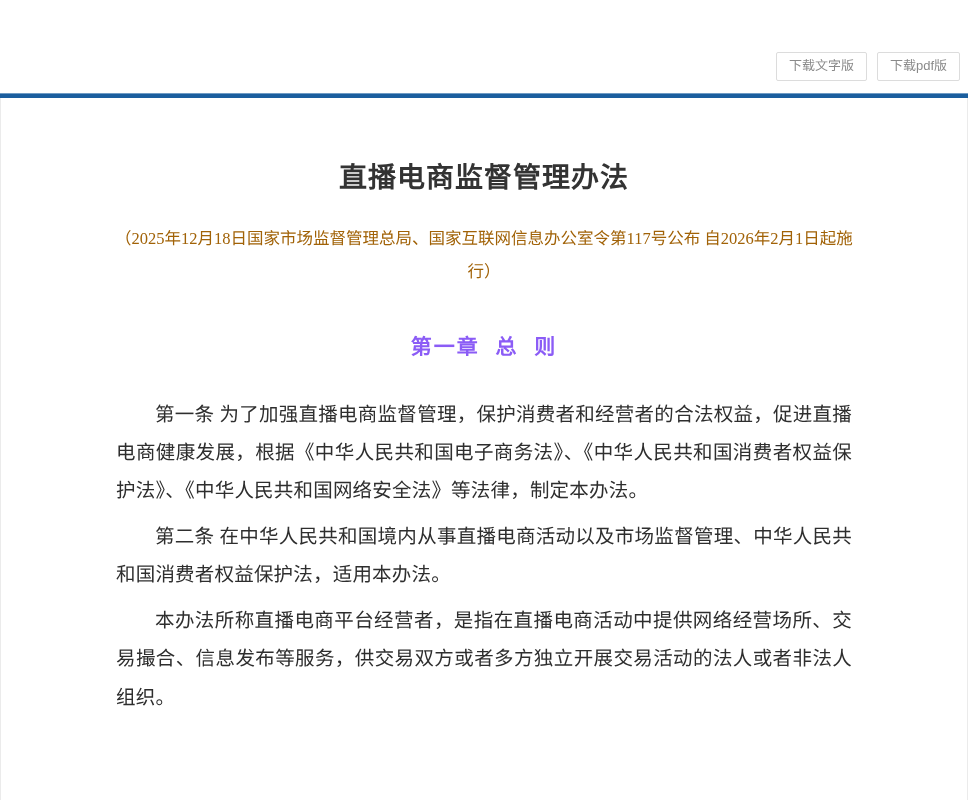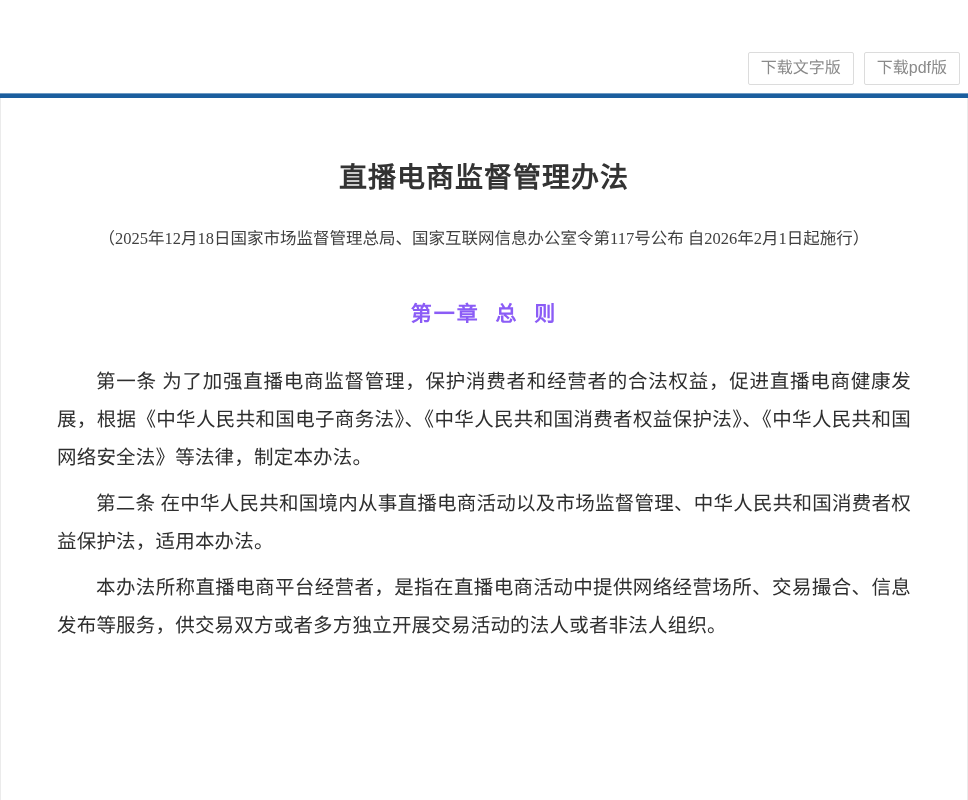--- a/index.html
+++ b/index.html
@@ -61,21 +61,21 @@
   
   .dl-buttons {
     position: absolute;
     right: 8px;
     top: 52px;
     display: flex;
     gap: 10px;
   }
   .dl-btn {
     font-family: "Liberation Sans", "DejaVu Sans", sans-serif;
-    font-size: 16px;
+    font-size: 13px;
     color: #8a8a8a;
     background: #ffffff;
     border: 1px solid #dcdcdc;
     border-radius: 2px;
     padding: 6px 12px 7px 12px;
     line-height: 1.1;
     cursor: pointer;
     white-space: nowrap;
   }
 
@@ -94,39 +94,39 @@
   .doc-body {
     position: absolute;
     left: 0;
     right: 0;
     top: 98px;
     bottom: 0;
     background: #ffffff;
     border-left: 1px solid #ebebeb;
     border-right: 1px solid #ebebeb;
     box-sizing: border-box;
-    padding: 0 48px;
+    padding: 0 107px;
     overflow: hidden;
   }
 
   .doc-title {
     text-align: center;
     font-family: "Liberation Sans", "DejaVu Sans", sans-serif;
     font-size: 28px;
     font-weight: bold;
     color: #333333;
     letter-spacing: 1px;
     margin: 62px 0 0 0;
     line-height: 1.3;
   }
 
   .doc-subtitle {
     text-align: center;
     font-size: 16.5px;
-    color: #404040;
+    color: #a16207;
     line-height: 2.0;
     margin: 26px 0 0 0;
     letter-spacing: 0px;
   }
 
   .chapter-heading {
     text-align: center;
     font-family: "Liberation Sans", "DejaVu Sans", sans-serif;
     font-size: 21px;
     font-weight: bold;

